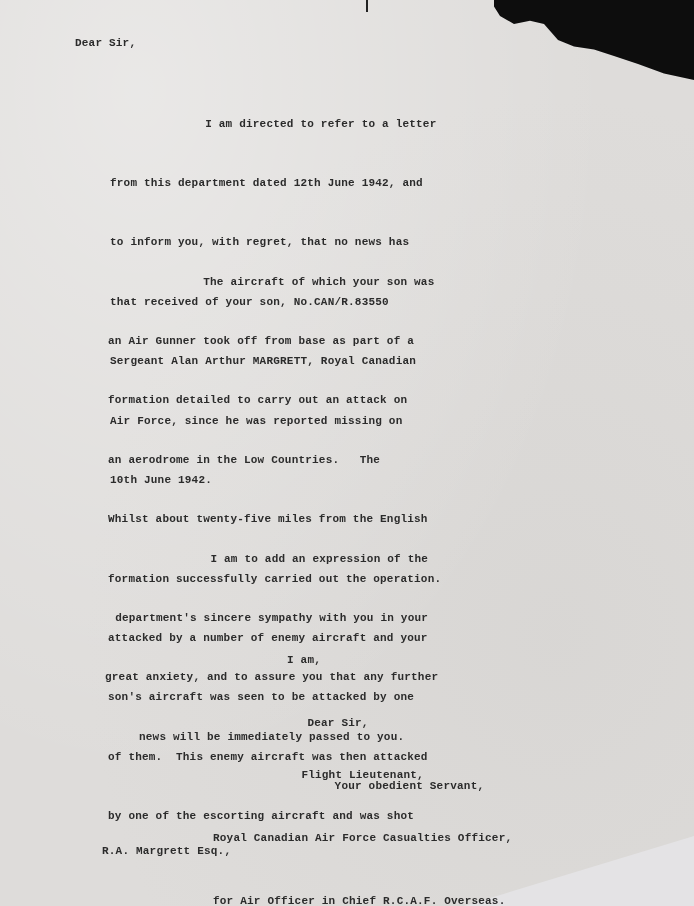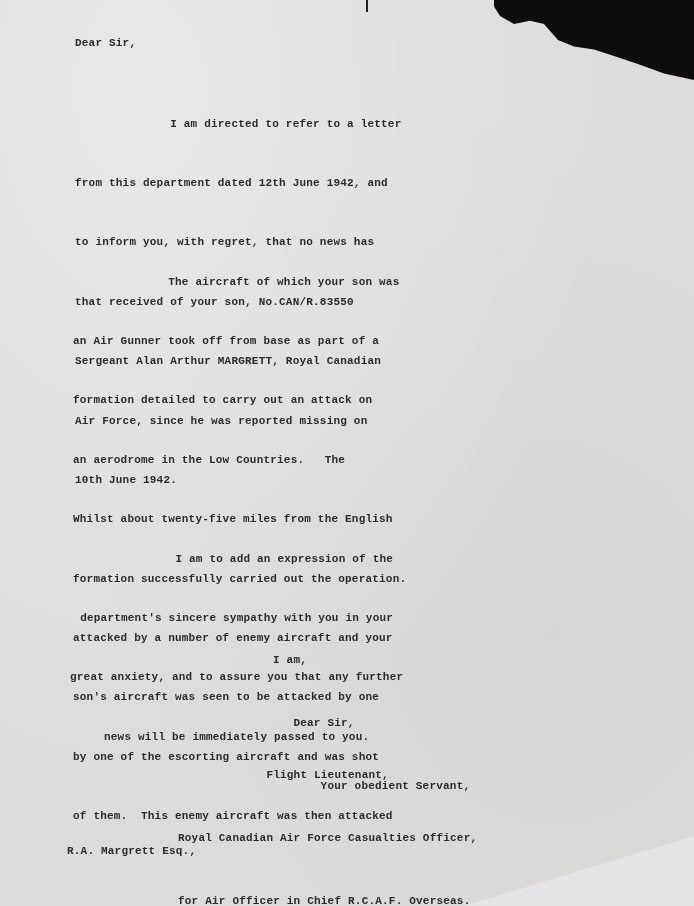--- a/index.html
+++ b/index.html
@@ -26,21 +26,21 @@
     background:#0d0d0d;
     clip-path: polygon(0% 0%, 100% 0%, 100% 100%, 85% 92%, 72% 80%, 60% 70%, 50% 62%, 40% 58%, 32% 50%, 25% 30%, 18% 26%, 10% 30%, 3% 20%, 0% 8%);
   }
   .edge-mark {
     position:absolute; left:366px; top:0; width:2px; height:12px; background:#222;
   }
   .text {
     position:absolute; font-size:11px; line-height:19.8px; font-weight:bold;
     white-space:pre; letter-spacing:0.2px; color:#2b2b2b;
   }
-  .line { display:block; white-space:pre; }
+  .line { display:block; white-space:pre;margin-left:35px; }
 </style>
 </head>
 <body>
 
 <div class="paper">
   <div class="fold-light"></div>
   <div class="torn"></div>
   <div class="edge-mark"></div>
 
   <div class="text" style="left:75px; top:34px;">Dear Sir,</div>
@@ -57,34 +57,34 @@
 
   <div class="text" style="left:73px; top:233px;">
     <span class="line">              The aircraft of which your son was</span>
     <span class="line">an Air Gunner took off from base as part of a</span>
     <span class="line">formation detailed to carry out an attack on</span>
     <span class="line">an aerodrome in the Low Countries.   The</span>
     <span class="line">Whilst about twenty-five miles from the English</span>
     <span class="line">formation successfully carried out the operation.</span>
     <span class="line">attacked by a number of enemy aircraft and your</span>
     <span class="line">son's aircraft was seen to be attacked by one</span>
+    <span class="line">of them.  This enemy aircraft was then attacked</span>
     <span class="line">by one of the escorting aircraft and was shot</span>
-    <span class="line">of them.  This enemy aircraft was then attacked</span>
     
     
   </div>
 
   <div class="text" style="left:70px; top:510px;text-align:center;">
     <span class="line">              I am to add an expression of the</span>
     <span class="line">department's sincere sympathy with you in your</span>
     <span class="line">great anxiety, and to assure you that any further</span>
     <span class="line">news will be immediately passed to you.</span>
   </div>
 
-  <div class="text" style="left:273px; top:608px; line-height:21px;font-family:Liberation Mono, monospace;">
+  <div class="text" style="left:252px; top:608px; line-height:21px;font-family:Liberation Mono, monospace;">
     <span class="line">I am,</span>
     <span class="line">   Dear Sir,</span>
     <span class="line">       Your obedient Servant,</span>
   </div>
 
   <div class="text" style="left:178px; top:723px; line-height:21px;">
     <span class="line">             Flight Lieutenant,</span>
     <span class="line">Royal Canadian Air Force Casualties Officer,</span>
     <span class="line">for Air Officer in Chief R.C.A.F. Overseas.</span>
   </div>

